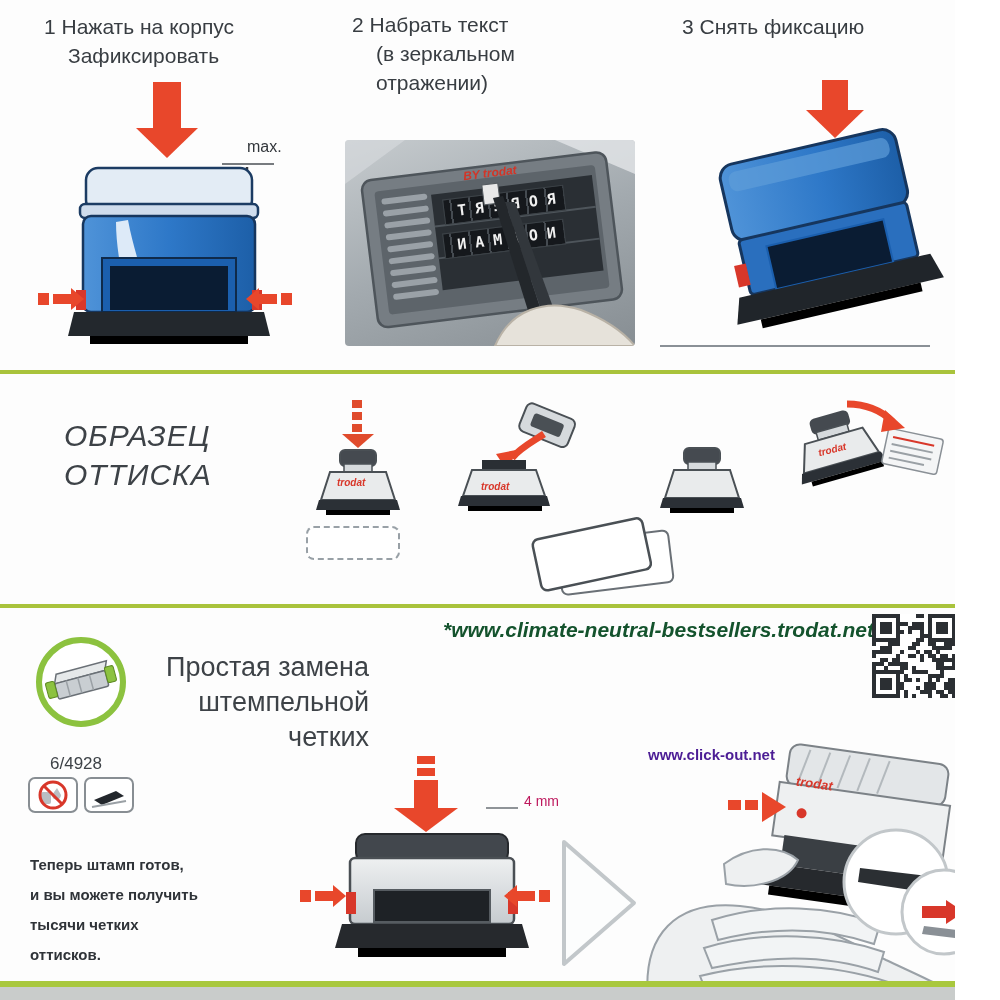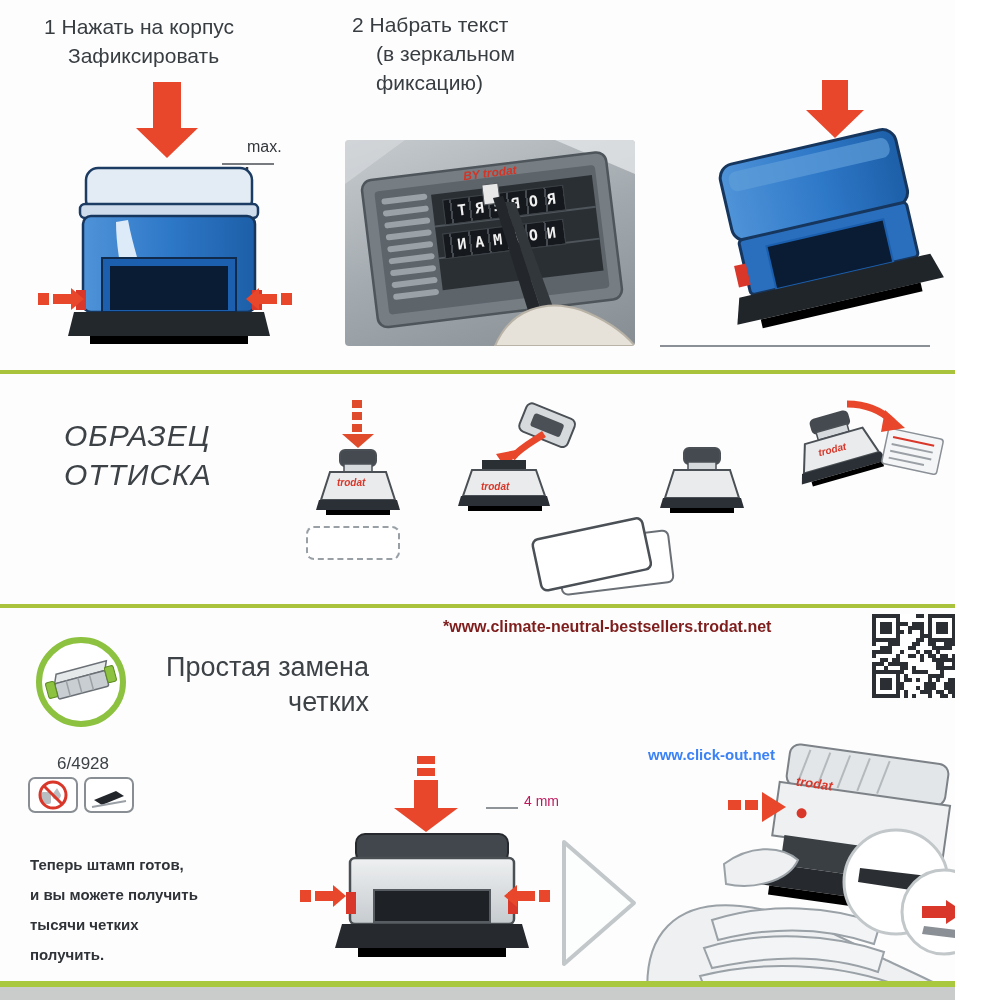--- a/index.html
+++ b/index.html
@@ -5,22 +5,22 @@
   * { margin:0; padding:0; box-sizing:border-box; }
   body { background:#ffffff; font-family:"Liberation Sans","DejaVu Sans",sans-serif; }
   .page { position:relative; width:955px; height:1000px; background:#fdfdfd; overflow:hidden; color:#383d42; }
   .abs { position:absolute; }
   .step-title { font-size:21px; line-height:29px; color:#383d42; }
   .step-title .indent { padding-left:24px; }
   .green-rule { position:absolute; left:0; width:1000px; height:4px; background:#a9c33c; }
   .sample-label { font-size:30px; line-height:39px; letter-spacing:1px; color:#3d4247; }
   .big-heading { font-size:27px; line-height:35px; color:#3d4247; }
   .ready-text { font-size:15px; line-height:30px; font-weight:bold; color:#2f3338; }
-  .bold-url { font-size:16px; font-weight:bold; color:#7f1d1d; }
-  .small-url { font-size:15px; font-weight:bold; color:#3b82f6; }
+  .bold-url { font-size:21px; font-weight:bold; color:#14532d;font-style:italic; }
+  .small-url { font-size:15px; font-weight:bold; color:#4c1d95; }
   .pad-code { font-size:17px; color:#3d4247; }
   .small-label { font-size:16px; color:#33373c;margin-left:24px; }
   .tiny-label { font-size:14px; color:#be185d; }
   .brand-sm { position:absolute; font-style:italic; font-weight:bold; font-size:10px; color:#d8372a; }
   .photo { position:absolute; left:345px; top:140px; width:290px; height:206px;
            background:linear-gradient(160deg,#c6cbce 0%,#a3aaaf 50%,#878e93 100%);
            border-radius:4px; overflow:hidden; }
   .photo svg { position:absolute; left:0; top:0; }
   .photo-brand { position:absolute; left:118px; top:26px; font-style:italic; font-weight:bold;
                  font-size:12px; color:#d23527; transform:rotate(-7deg); }
@@ -81,21 +81,21 @@
       <polygon points="41,126 41,148 54,137"></polygon>
       <rect x="251" y="131" width="11" height="12"></rect>
       <rect x="229" y="132" width="18" height="10"></rect>
       <polygon points="229,126 229,148 216,137"></polygon>
     </g>
   </svg>
 
   <div class="step-title abs" style="left:352px;top:10px;">
     <div>2 Набрать текст</div>
     <div class="indent">(в зеркальном</div>
-    <div class="indent">фиксацию)</div>
+    <div class="indent">отражении)</div>
   </div>
 
   <div class="photo">
     <svg width="290" height="206" viewBox="0 0 290 206">
       <polygon points="210,0 290,0 290,34" fill="#e3e6e8" opacity="0.8"></polygon>
       <polygon points="0,0 60,0 0,44" fill="#d8dcdf" opacity="0.6"></polygon>
       <g transform="rotate(-7 145 100)">
         <rect x="24" y="26" width="246" height="148" rx="10" fill="#767d83" stroke="#4e555b" stroke-width="2.5"></rect>
         <rect x="36" y="38" width="222" height="124" rx="4" fill="#5d646a"></rect>
         <g fill="#9aa1a7">
@@ -118,20 +118,23 @@
     <span class="mirror-row" style="left:98px;top:52px;">ROBERT</span>
     <span class="mirror-row" style="left:98px;top:86px;">NORMAN</span>
     <svg width="290" height="206" viewBox="0 0 290 206" style="z-index:3;">
       <rect x="138" y="44" width="16" height="20" fill="#e8e8e8" stroke="#555b60" transform="rotate(-7 146 54)"></rect>
       <polygon points="148,58 158,56 208,206 194,206" fill="#23272b"></polygon>
       <polygon points="160,62 170,62 222,206 208,206" fill="#32373c"></polygon>
       <path d="M150 206 C165 170 200 158 236 170 C262 180 280 194 290 206 Z" fill="#e6e2da" stroke="#b9b2a6" stroke-width="2"></path>
     </svg>
   </div>
 
+  <div class="step-title abs" style="left:682px;top:12px;">
+    <div>3 Снять фиксацию</div>
+  </div>
 
   <svg class="abs" style="left:806px;top:80px;" width="58" height="58" viewBox="0 0 58 58">
     <rect x="16" y="0" width="26" height="30" fill="#e8472b"></rect>
     <polygon points="0,30 58,30 29,58" fill="#e8472b"></polygon>
   </svg>
 
   <svg class="abs" style="left:672px;top:110px;" width="300" height="245" viewBox="0 0 300 245">
     <defs>
       <linearGradient id="blueGrad3" x1="0" y1="0" x2="1" y2="0">
         <stop offset="0" stop-color="#4f93d8"></stop>
@@ -393,47 +396,48 @@
       <polygon points="26,34 78,34 74,43 22,43" fill="#e6e9ea" stroke="#6a7076" stroke-width="1.5"></polygon>
       <rect x="22" y="43" width="52" height="16" rx="2" fill="#c9ced2" stroke="#6a7076" stroke-width="1.5"></rect>
       <rect x="13" y="40" width="9" height="16" rx="2" fill="#8cc23f" stroke="#5d8a22" stroke-width="1"></rect>
       <rect x="74" y="40" width="9" height="16" rx="2" fill="#8cc23f" stroke="#5d8a22" stroke-width="1"></rect>
       <line x1="34" y1="43" x2="34" y2="59" stroke="#9aa0a5" stroke-width="1.5"></line>
       <line x1="46" y1="43" x2="46" y2="59" stroke="#9aa0a5" stroke-width="1.5"></line>
       <line x1="58" y1="43" x2="58" y2="59" stroke="#9aa0a5" stroke-width="1.5"></line>
     </g>
   </svg>
 
-  <span class="pad-code abs" style="left:50px;top:754px;margin-left:7px;">6/4928</span>
+  <span class="pad-code abs" style="left:50px;top:754px;">6/4928</span>
 
   <svg class="abs" style="left:28px;top:776px;" width="106" height="40" viewBox="0 0 106 40">
     <g>
       <rect x="1" y="2" width="48" height="34" rx="6" fill="#fff" stroke="#888e93" stroke-width="2"></rect>
       <rect x="13" y="16" width="10" height="12" rx="2" fill="#b9bec2"></rect>
       <path d="M29 12 l4 7 a4.5 4.5 0 1 1 -9 0 Z" fill="#b9bec2"></path>
       <circle cx="25" cy="19" r="13" fill="none" stroke="#d8372a" stroke-width="3"></circle>
       <line x1="16" y1="10" x2="34" y2="28" stroke="#d8372a" stroke-width="3"></line>
     </g>
     <g>
       <rect x="57" y="2" width="48" height="34" rx="6" fill="#fff" stroke="#888e93" stroke-width="2"></rect>
       <polygon points="66,24 88,15 96,20 74,29" fill="#23272c"></polygon>
       <line x1="64" y1="31" x2="98" y2="25" stroke="#9aa0a5" stroke-width="2"></line>
     </g>
   </svg>
 
   <div class="big-heading abs" style="left:166px;top:650px;text-align:right;">
     <div>Простая замена</div>
+    <div>штемпельной</div>
     <div>четких</div>
   </div>
 
   <div class="ready-text abs" style="left:30px;top:850px;">
     <div>Теперь штамп готов,</div>
     <div>и вы можете получить</div>
     <div>тысячи четких</div>
-    <div>получить.</div>
+    <div>оттисков.</div>
   </div>
 
   <svg class="abs" style="left:290px;top:756px;" width="270" height="232" viewBox="0 0 270 232">
     <defs>
       <linearGradient id="gGrad" x1="0" y1="0" x2="0" y2="1">
         <stop offset="0" stop-color="#eef0f1"></stop>
         <stop offset="1" stop-color="#c6cbcf"></stop>
       </linearGradient>
     </defs>
     <g fill="#e8472b">

